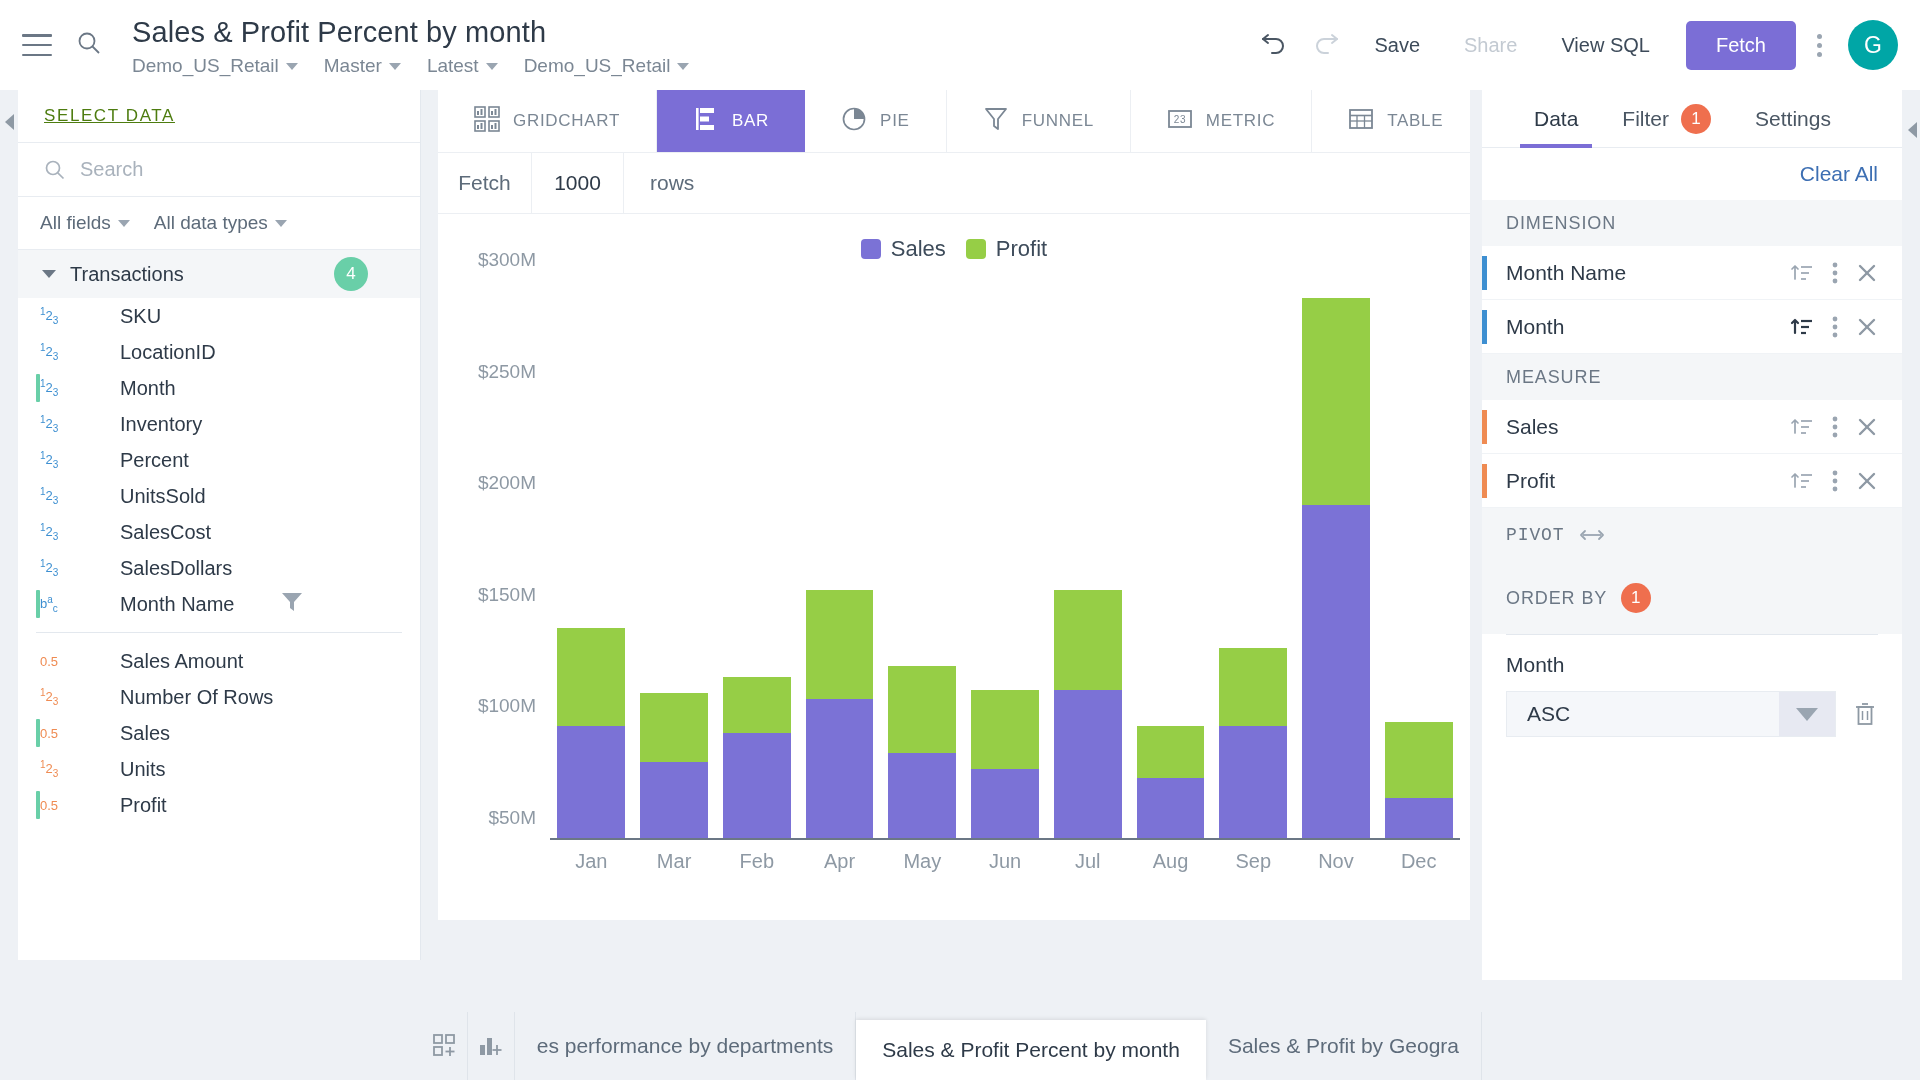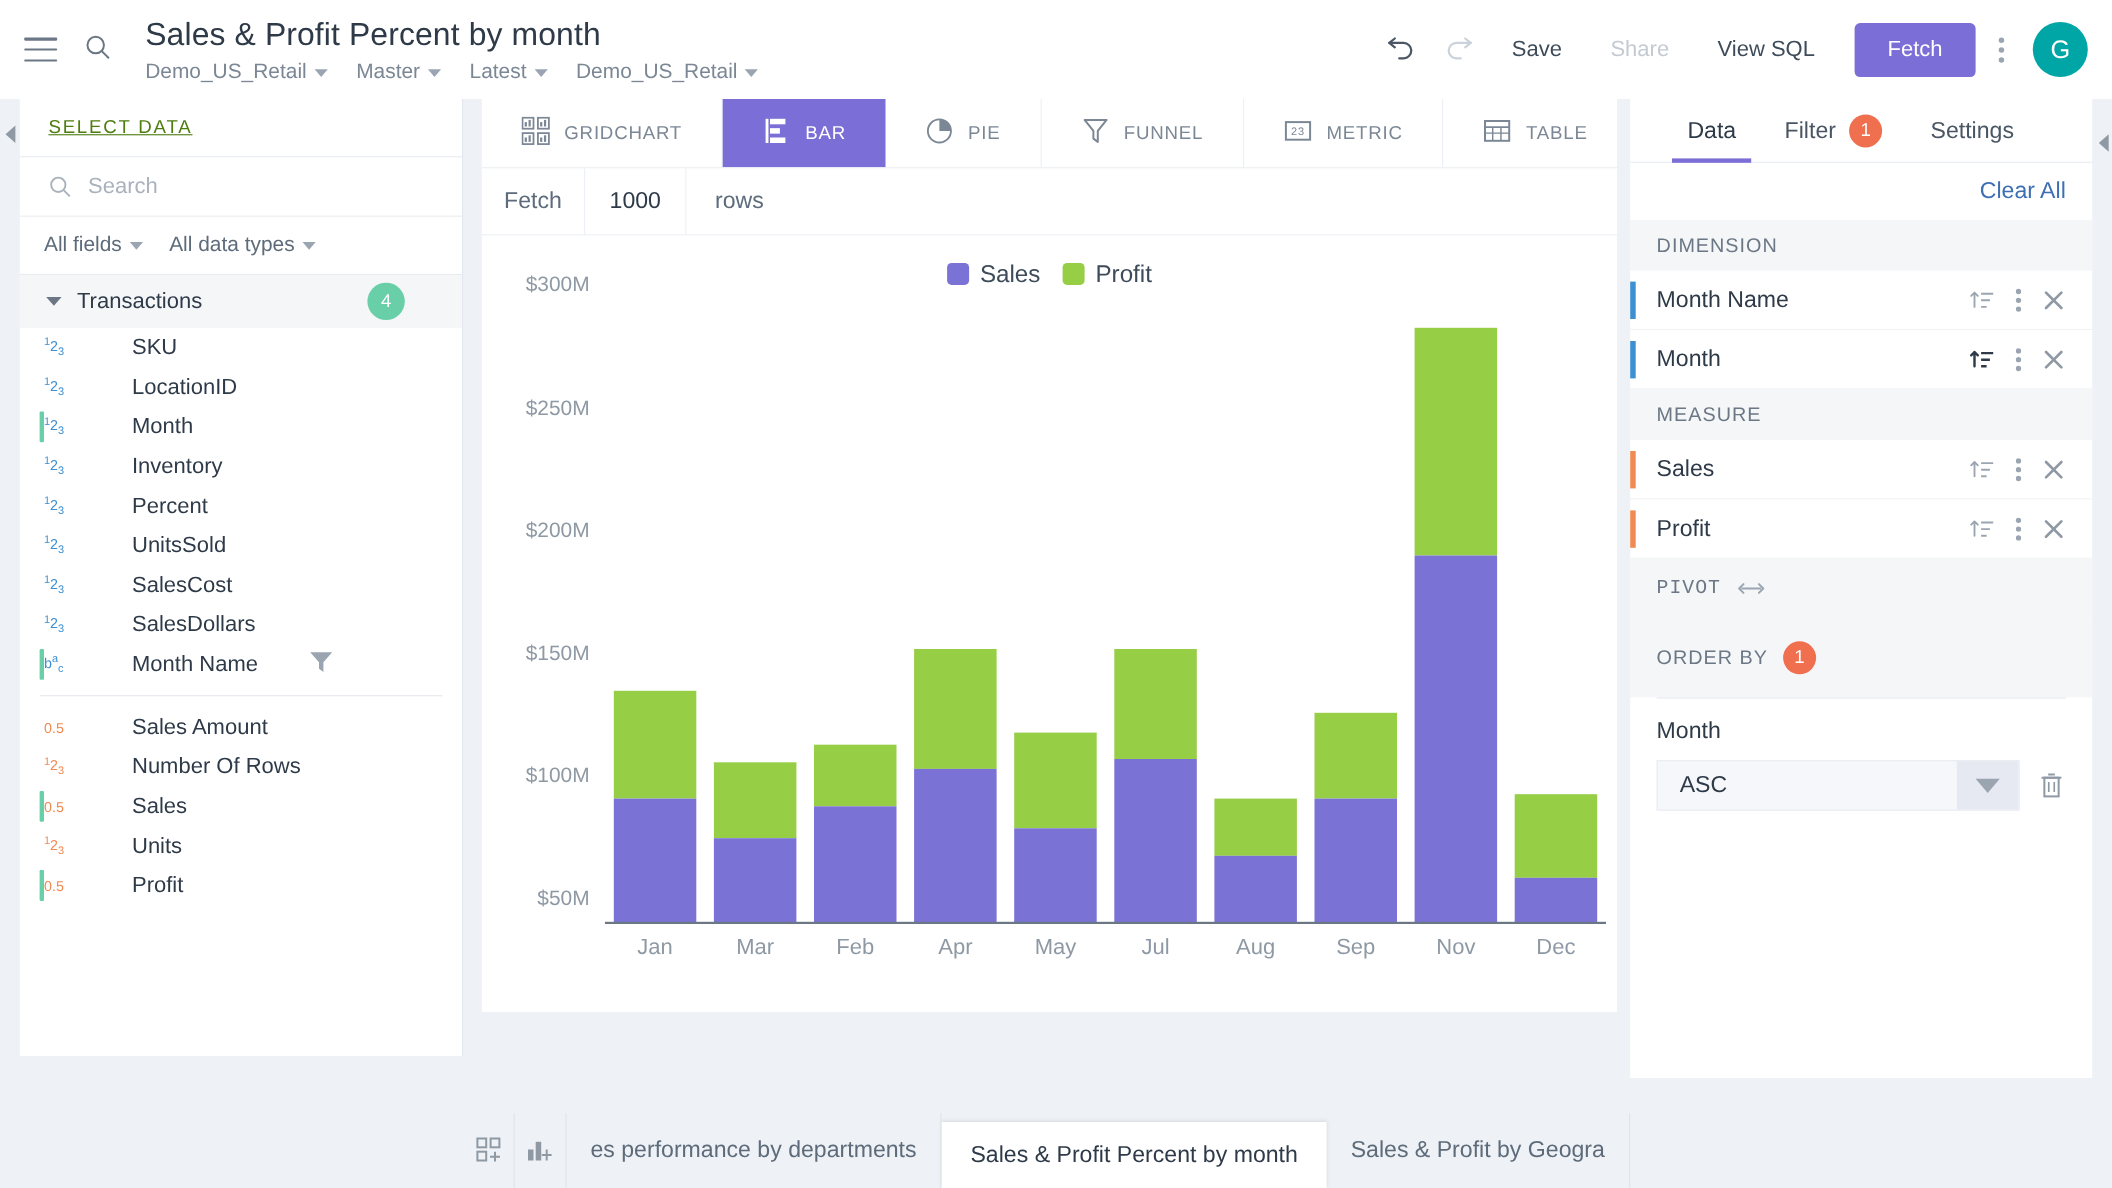--- a/index.html
+++ b/index.html
@@ -403,20 +403,25 @@
               <div class="bar profit" style="height:19.6%;background:#96ce46"></div>
               <div class="bar sales" style="height:25.2%;background:#7b72d6"></div>
               <span class="xlab">Apr</span>
             </div>
             <div class="barcol">
               <div class="bar profit" style="height:15.6%;background:#96ce46"></div>
               <div class="bar sales" style="height:15.6%;background:#7b72d6"></div>
               <span class="xlab">May</span>
             </div>
             <div class="barcol">
+              <div class="bar profit" style="height:14.000000000000002%;background:#96ce46"></div>
+              <div class="bar sales" style="height:12.8%;background:#7b72d6"></div>
+              <span class="xlab">Jun</span>
+            </div>
+            <div class="barcol">
               <div class="bar profit" style="height:18%;background:#96ce46"></div>
               <div class="bar sales" style="height:26.8%;background:#7b72d6"></div>
               <span class="xlab">Jul</span>
             </div>
             <div class="barcol">
               <div class="bar profit" style="height:9.2%;background:#96ce46"></div>
               <div class="bar sales" style="height:11.200000000000001%;background:#7b72d6"></div>
               <span class="xlab">Aug</span>
             </div>
             <div class="barcol">

